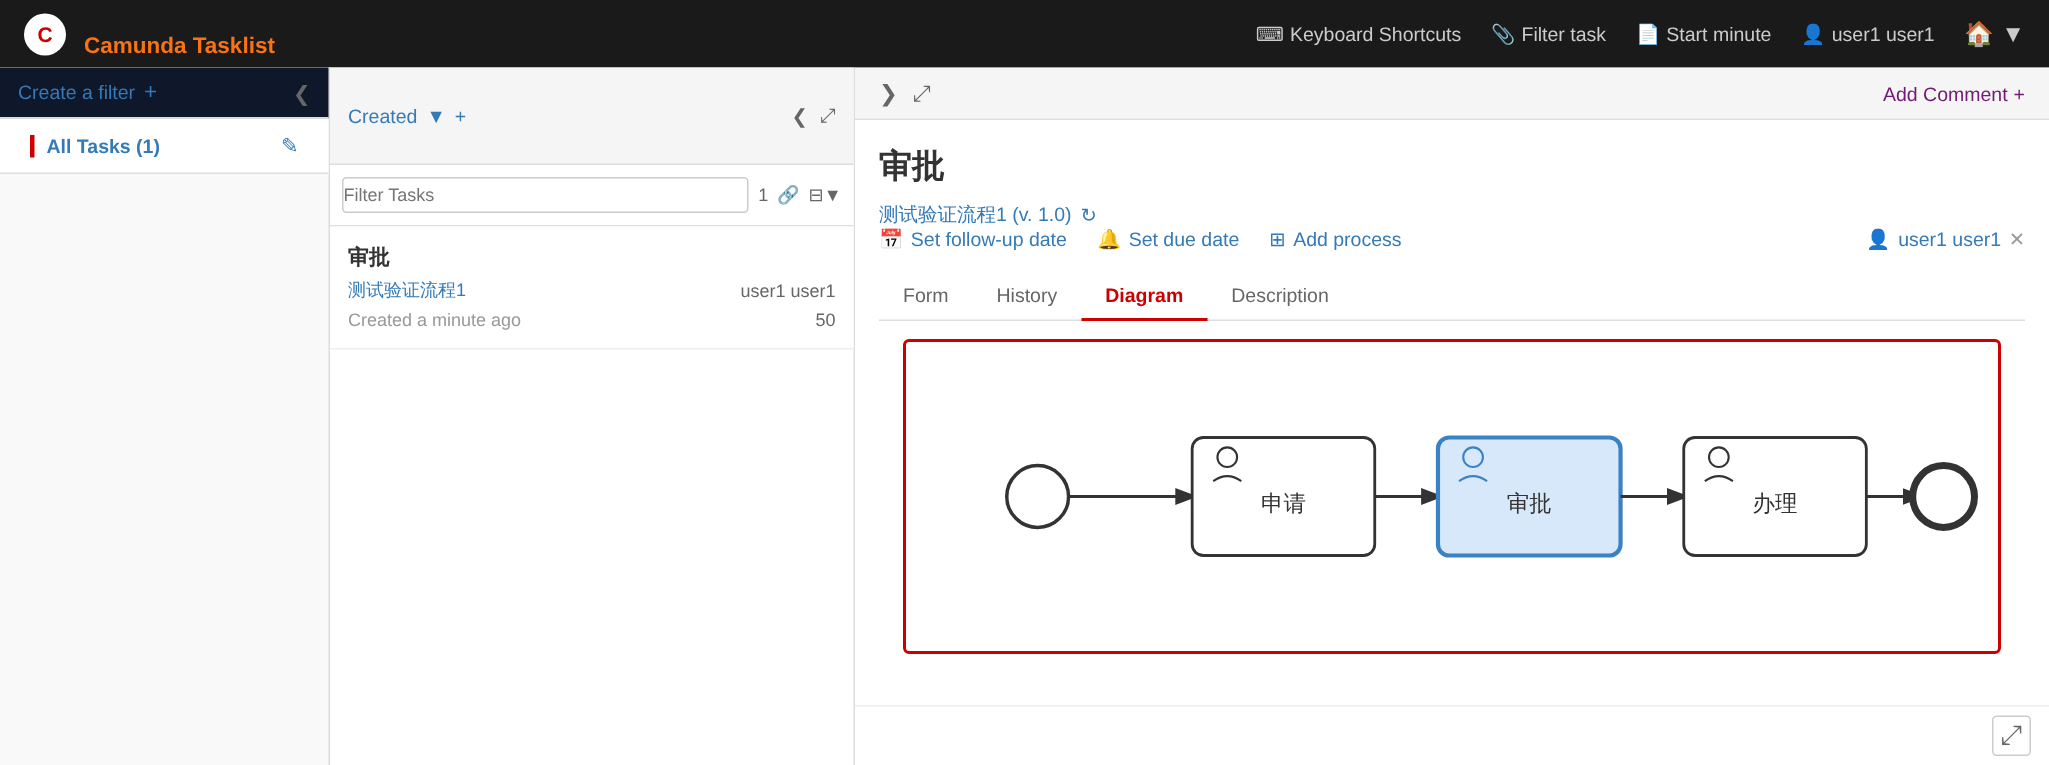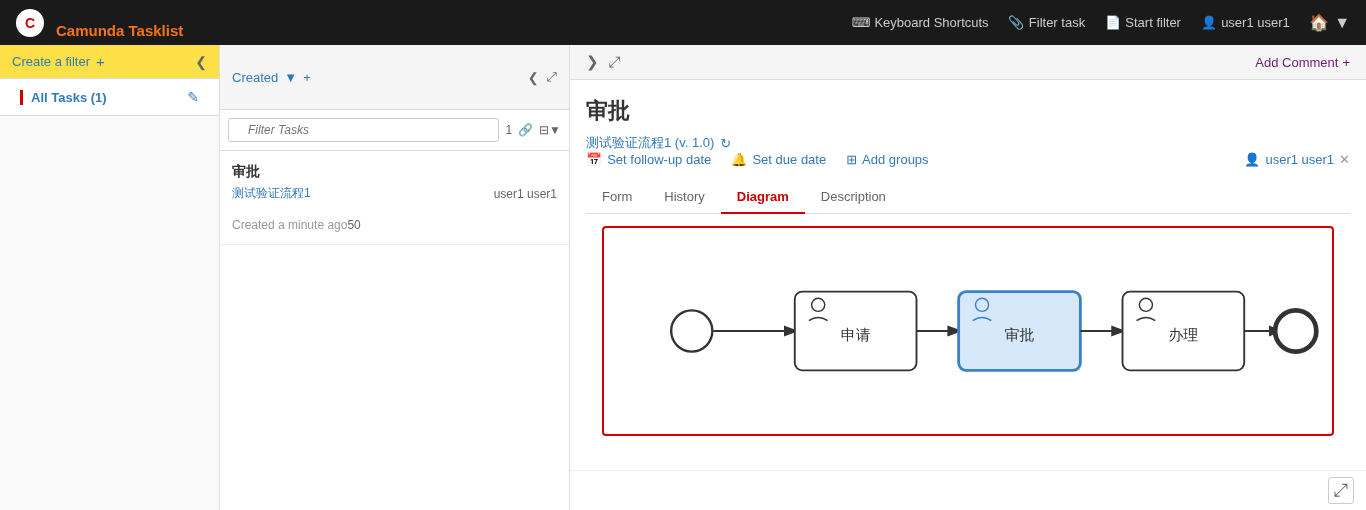--- a/index.html
+++ b/index.html
@@ -59,21 +59,21 @@
       display: flex;
       flex-direction: column;
       background: #f9f9f9;
     }
     .sidebar-header {
       display: flex;
       align-items: center;
       justify-content: space-between;
       padding: 8px 12px;
       border-bottom: 1px solid #ddd;
-      background: #fde047;
+      background: #0f172a;
     }
     .sidebar-header-left {
       display: flex; align-items: center; gap: 6px;
       color: #337ab7;
       cursor: pointer;
       font-size: 13px;
     }
     .sidebar-header-plus {
       color: #337ab7;
       font-size: 15px;
@@ -137,25 +137,24 @@
       align-items: center;
       padding: 8px;
       border-bottom: 1px solid #ddd;
       background: #fff;
       gap: 6px;
     }
     .task-filter-input {
       flex: 1;
       border: 1px solid #ccc;
       border-radius: 3px;
-      padding: 4px 19px;
+      padding: 4px 0;
       font-size: 12px;
       outline: none;
       color: #737373;
-      font-style: italic;
     }
     .task-filter-icons {
       display: flex; align-items: center; gap: 6px;
       color: #666;
       font-size: 12px;
     }
 
     .task-item {
       padding: 12px;
       border-bottom: 1px solid #eee;
@@ -184,22 +183,22 @@
     .task-item-time {
       color: #999;
       font-size: 12px;
     }
     .task-item-priority {
       color: #666;
       font-size: 12px;
     }
     .task-item-bottom {
       display: flex;
-      justify-content: flex-start;
-      margin-top: 16px;
+      justify-content: space-between;
+      margin-top: 4px;
     }
 
     
     .detail-panel {
       flex: 1;
       display: flex;
       flex-direction: column;
       overflow: hidden;
     }
     .detail-panel-topbar {
@@ -337,21 +336,21 @@
     <div class="navbar-action-item">
       <span>⌨</span>
       <span>Keyboard Shortcuts</span>
     </div>
     <div class="navbar-action-item">
       <span>📎</span>
       <span>Filter task</span>
     </div>
     <div class="navbar-action-item">
       <span>📄</span>
-      <span>Start filter</span>
+      <span>Start minute</span>
     </div>
     <div class="navbar-user">
       <span>👤</span>
       <span>user1 user1</span>
     </div>
     <div class="navbar-home">🏠 ▼</div>
   </div>
 </div>
 
 <div class="main-layout">
@@ -428,21 +427,21 @@
         <div class="detail-action-item">
           <span>📅</span>
           <span>Set follow-up date</span>
         </div>
         <div class="detail-action-item">
           <span>🔔</span>
           <span>Set due date</span>
         </div>
         <div class="detail-action-item">
           <span>⊞</span>
-          <span>Add groups</span>
+          <span>Add process</span>
         </div>
         <div class="detail-assignee">
           <span>👤</span>
           <span>user1 user1</span>
           <span class="detail-assignee-remove">✕</span>
         </div>
       </div>
 
       <div class="detail-tabs">
         <div class="detail-tab">Form</div>

